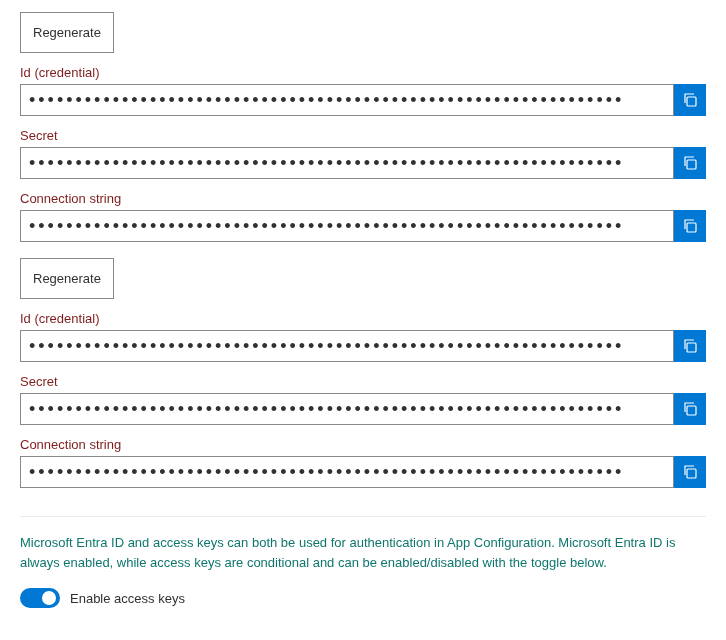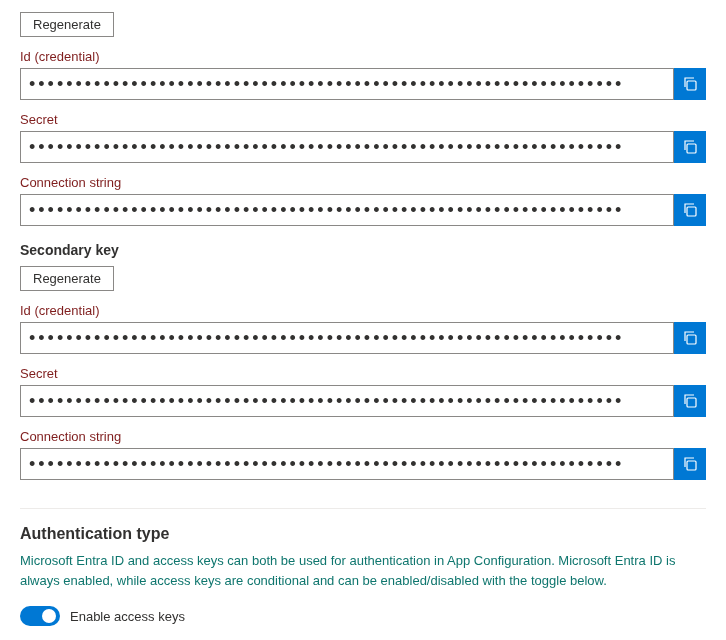--- a/index.html
+++ b/index.html
@@ -12,21 +12,21 @@
     }
     .section-title {
       font-size: 14px;
       font-weight: 600;
       color: #323130;
       margin-bottom: 8px;
     }
     .regenerate-btn {
       border: 1px solid #8a8886;
       background: #fff;
-      padding: 4px 12px;
+      padding: 12px 12px;
       font-size: 13px;
       cursor: pointer;
       color: #323130;
       margin-bottom: 12px;
     }
     .field-label {
       font-size: 13px;
       color: #7f1d1d;
       margin-bottom: 4px;
     }
@@ -165,21 +165,20 @@
     <button class="copy-btn" title="Copy">
       <svg viewBox="0 0 16 16" xmlns="http://www.w3.org/2000/svg">
         <rect x="5" y="5" width="9" height="9" rx="1" fill="none" stroke="#fff" stroke-width="1.2"></rect>
         <path d="M3 11V2h9" fill="none" stroke="#fff" stroke-width="1.2"></path>
       </svg>
     </button>
   </div>
 </div>
 
 <div class="section-divider">
-  <div class="section-title">Secondary key</div>
   <button class="regenerate-btn">Regenerate</button>
 
   <div class="field-label">Id (credential)</div>
   <div class="input-row">
     <div class="masked-input">
       <span class="dots">••••••••••••••••••••••••••••••••••••••••••••••••••••••••••••••••</span>
     </div>
     <button class="copy-btn" title="Copy">
       <svg viewBox="0 0 16 16" xmlns="http://www.w3.org/2000/svg">
         <rect x="5" y="5" width="9" height="9" rx="1" fill="none" stroke="#fff" stroke-width="1.2"></rect>
@@ -209,21 +208,20 @@
     <button class="copy-btn" title="Copy">
       <svg viewBox="0 0 16 16" xmlns="http://www.w3.org/2000/svg">
         <rect x="5" y="5" width="9" height="9" rx="1" fill="none" stroke="#fff" stroke-width="1.2"></rect>
         <path d="M3 11V2h9" fill="none" stroke="#fff" stroke-width="1.2"></path>
       </svg>
     </button>
   </div>
 </div>
 
 <div class="auth-section">
-  <div class="auth-title">Authentication type</div>
   <div class="auth-description">Microsoft Entra ID and access keys can both be used for authentication in App Configuration. Microsoft Entra ID is always enabled, while access keys are conditional and can be enabled/disabled with the toggle below.</div>
   <div class="toggle-row">
     <div class="toggle-switch">
       <div class="toggle-track">
         <div class="toggle-thumb"></div>
       </div>
     </div>
     <span class="toggle-label">Enable access keys</span>
   </div>
 </div>

